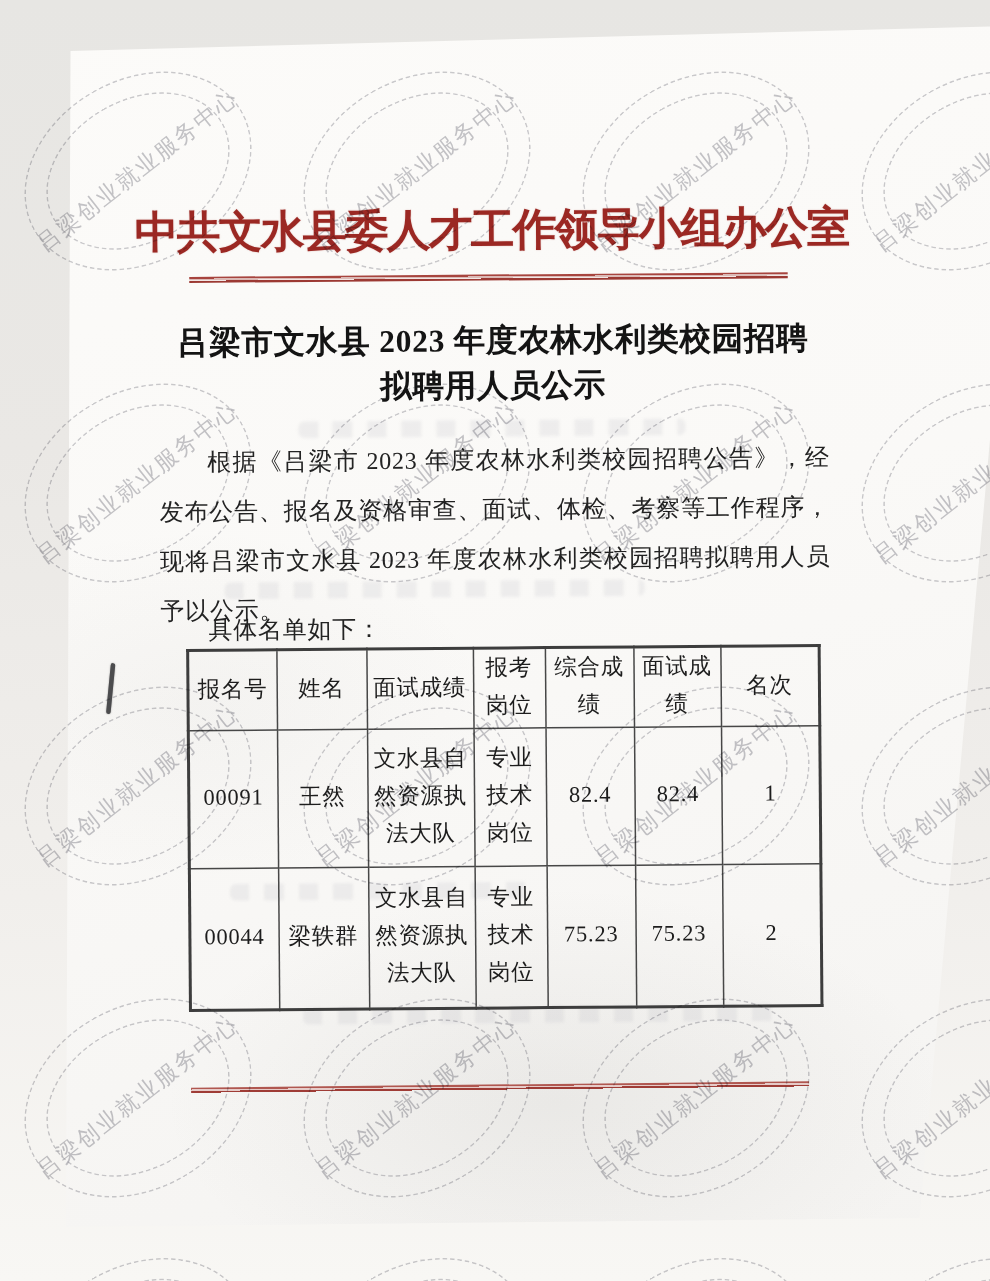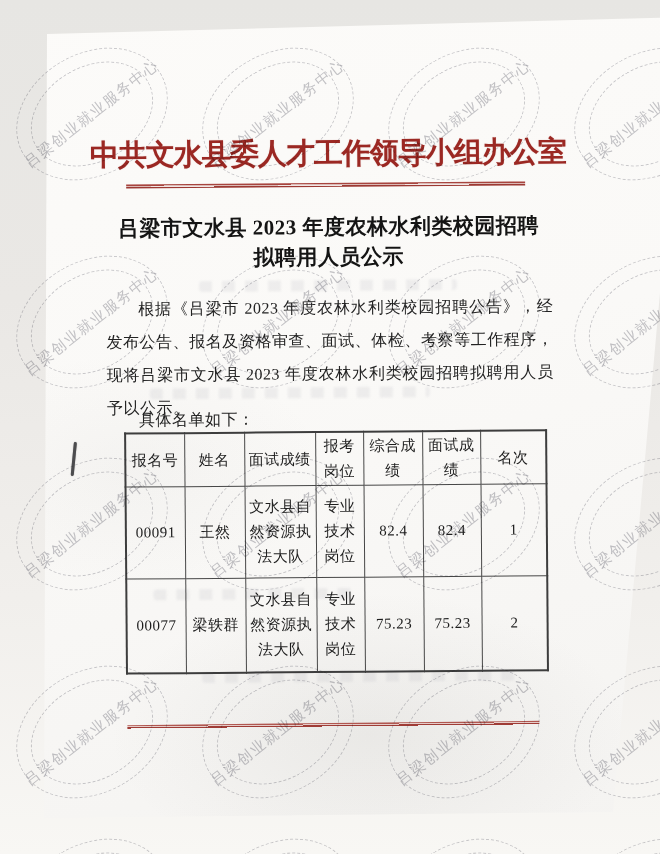--- a/index.html
+++ b/index.html
@@ -135,21 +135,21 @@
         <tr class="r1">
           <td>00091</td>
           <td>王然</td>
           <td>文水县自然资源执法大队</td>
           <td>专业技术岗位</td>
           <td>82.4</td>
           <td>82.4</td>
           <td>1</td>
         </tr>
         <tr class="r2">
-          <td>00077</td>
+          <td>00044</td>
           <td>梁轶群</td>
           <td>文水县自然资源执法大队</td>
           <td>专业技术岗位</td>
           <td>75.23</td>
           <td>75.23</td>
           <td>2</td>
         </tr>
       </tbody>
     </table>
 

